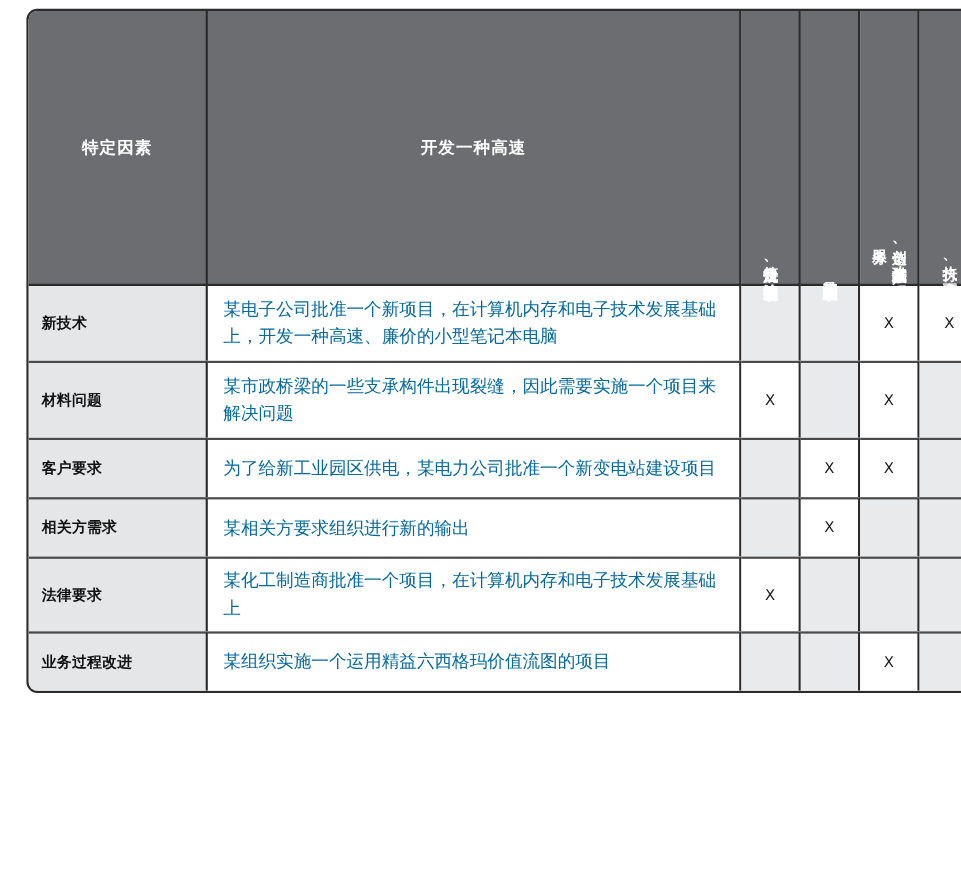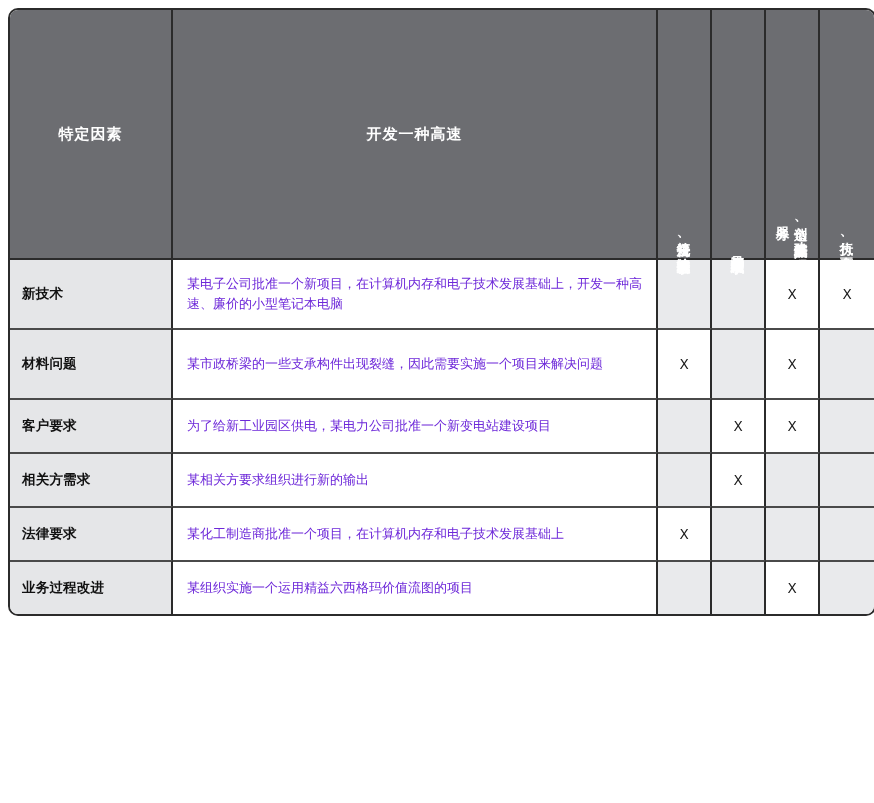--- a/index.html
+++ b/index.html
@@ -12,21 +12,21 @@
     height: 803px;
     font-family: "DejaVu Sans", "Liberation Sans", sans-serif;
     overflow: hidden;
   }
 
   #sheet {
     position: relative;
     width: 874px;
     height: 803px;
     box-sizing: border-box;
-    padding: 8px 2px 2px 8px;
+    padding: 8px 2px 2px 24px;
   }
 
   table.factors {
     border-collapse: separate;
     border-spacing: 0;
     width: 864px;
     table-layout: fixed;
     border: 2px solid #2b2b2b;
     border-radius: 10px;
     overflow: hidden;
@@ -96,22 +96,22 @@
   td.factor {
     background: #e5e6e8;
     color: #111111;
     font-weight: bold;
     font-size: 13.5px;
     letter-spacing: 0.2px;
     padding: 6px 8px 6px 12px;
   }
 
   td.example {
-    color: #6d28d9;
-    font-size: 13px;
+    color: #0369a1;
+    font-size: 16px;
     line-height: 1.55;
     padding: 8px 10px 8px 14px;
     background: #ffffff;
   }
 
   td.mark {
     text-align: center;
     font-size: 13.5px;
     color: #1a1a1a;
     background: #e9eaec;

